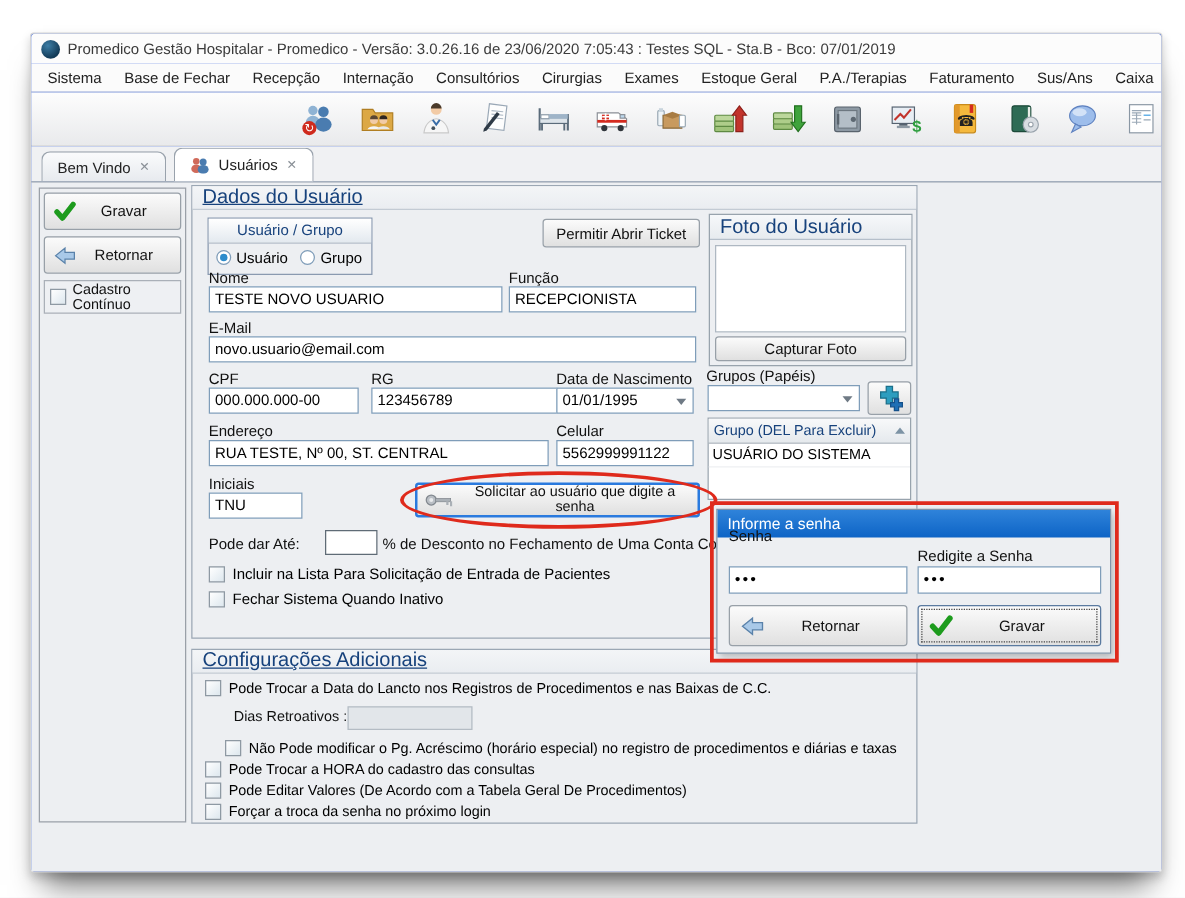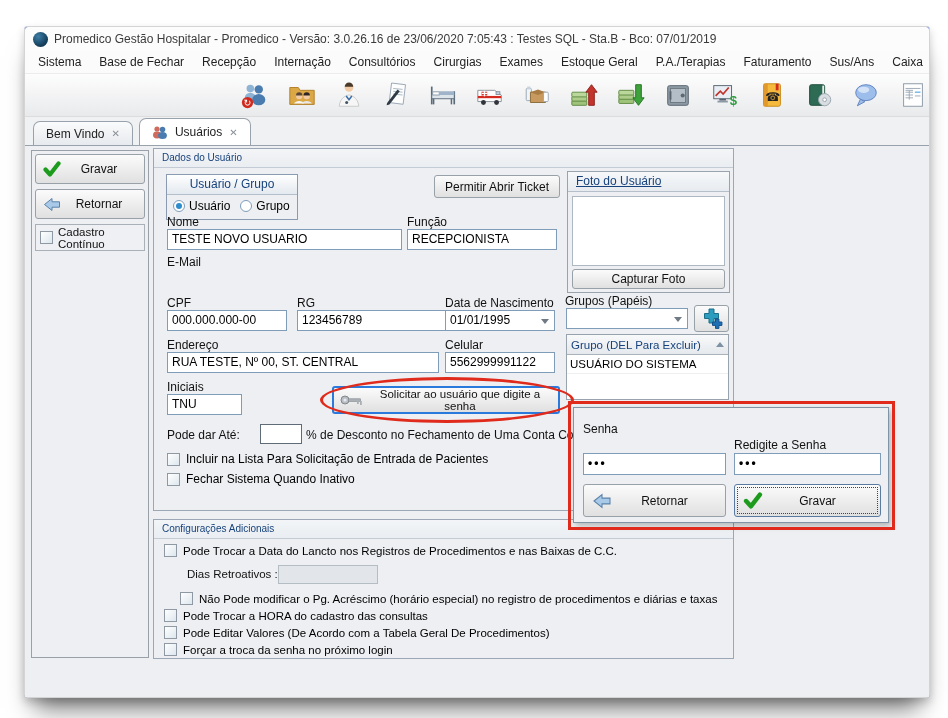--- a/index.html
+++ b/index.html
@@ -35,22 +35,22 @@
   .btn{ display:flex; align-items:center; background:linear-gradient(#fbfbfb,#e0e0e0);
         border:1px solid #98a0a8; border-radius:3px; font-size:12px; color:#111; cursor:pointer; }
   .btn .btn-label{ flex:1; text-align:center; }
   .side-btn{ position:absolute; left:3px; width:110px; height:30px; padding:0 7px; }
   .side-check{ position:absolute; left:3px; top:73px; width:110px; height:27px; border:1px solid #aab0b8;
                display:flex; align-items:center; gap:5px; padding:0 4px; font-size:11.5px; color:#111; background:#eef0f3;}
   .checkbox{ width:13px; height:13px; border:1px solid #8e99a3; background:linear-gradient(135deg,#ffffff,#dde7ee);
              flex:0 0 auto; cursor:pointer; }
   
   .groupbox{ position:absolute; border:1px solid #9ba7b4; background:#edeff2; }
-  .gb-title{ height:19px; line-height:18px; padding:0 8px; color:#17427c; font-size:10px;
-             border-bottom:1px solid #c3cbd4; background:linear-gradient(#f3f5f7,#eaedf1); }
+  .gb-title{ height:19px; line-height:18px; padding:0 8px; color:#17427c; font-size:16px;
+             border-bottom:1px solid #c3cbd4; background:linear-gradient(#f3f5f7,#eaedf1);text-decoration:underline; }
   .lbl{ position:absolute; font-size:12px; color:#111; white-space:nowrap; }
   .textbox{ position:absolute; height:21px; background:#fff; border:1px solid #7f9db9; font-size:12px;
             padding:2px 4px; color:#000; white-space:nowrap; overflow:hidden; }
   .textbox.disabled{ background:#e2e6ea; border-color:#b4bcc4; }
   .drop-arrow{ position:absolute; right:5px; top:8px; width:0; height:0;
                border-left:4px solid transparent; border-right:4px solid transparent; border-top:5px solid #6f7a85; }
   .radio{ width:12px; height:12px; border:1px solid #7f9db9; border-radius:50%; background:#fff; display:inline-block; position:relative; }
   .radio.sel::after{ content:""; position:absolute; left:2px; top:2px; width:6px; height:6px; border-radius:50%; background:#2d8ccc; }
   
   .dialog{ position:absolute; left:548px; top:261px; width:316px; height:116px; background:#edeff2;
@@ -298,33 +298,34 @@
           <span class="radio" style="margin-left:6px;"></span>
           <span>Grupo</span>
         </div>
       </div>
 
       <button class="btn" style="position:absolute; left:280px; top:26px; width:126px; height:23px; justify-content:center;">
         <span>Permitir Abrir Ticket</span>
       </button>
 
       <div style="position:absolute; left:413px; top:22px; width:163px; height:122px; border:1px solid #98a3ad; background:#edeff2;">
-        <div style="height:20px; line-height:19px; padding-left:8px; color:#17427c; font-size:12px; background:linear-gradient(#f6f8fa,#e7ebef); border-bottom:1px solid #b5bfca;text-decoration:underline;">Foto do Usuário</div>
+        <div style="height:20px; line-height:19px; padding-left:8px; color:#17427c; font-size:16px; background:linear-gradient(#f6f8fa,#e7ebef); border-bottom:1px solid #b5bfca;">Foto do Usuário</div>
         <div style="position:absolute; left:4px; top:24px; right:4px; height:70px; background:#fff; border:1px solid #aeb8c2;"></div>
         <button class="btn" style="position:absolute; left:4px; bottom:3px; right:4px; height:20px; justify-content:center;">
           <span>Capturar Foto</span>
         </button>
       </div>
 
       <span class="lbl" style="left:13px; top:66px;">Nome</span>
       <div class="textbox" style="left:13px; top:80px; width:235px;">TESTE NOVO USUARIO</div>
       <span class="lbl" style="left:253px; top:66px;">Função</span>
       <div class="textbox" style="left:253px; top:80px; width:150px;">RECEPCIONISTA</div>
 
       <span class="lbl" style="left:13px; top:106px;">E-Mail</span>
+      <div class="textbox" style="left:13px; top:120px; width:390px;">novo.usuario@email.com</div>
 
       <span class="lbl" style="left:13px; top:147px;">CPF</span>
       <div class="textbox" style="left:13px; top:161px; width:120px;">000.000.000-00</div>
       <span class="lbl" style="left:143px; top:147px;">RG</span>
       <div class="textbox" style="left:143px; top:161px; width:149px;">123456789</div>
       <span class="lbl" style="left:291px; top:147px;">Data de Nascimento</span>
       <div class="textbox" style="left:291px; top:161px; width:110px;">
         <span>01/01/1995</span>
         <span class="drop-arrow"></span>
       </div>
@@ -381,20 +382,21 @@
 
     <div class="grid">
       <div class="grid-header">
         <span>Grupo (DEL Para Excluir)</span>
         <span class="sort-arrow"></span>
       </div>
       <div class="grid-row">USUÁRIO DO SISTEMA</div>
     </div>
 
     <div class="dialog">
+      <div class="dialog-title">Informe a senha</div>
       <span class="lbl" style="left:9px; top:14px;">Senha</span>
       <span class="lbl" style="left:160px; top:30px;">Redigite a Senha</span>
       <div class="textbox" style="left:9px; top:45px; width:143px; height:22px; font-weight:bold; letter-spacing:2px;">•••</div>
       <div class="textbox" style="left:160px; top:45px; width:147px; height:22px; font-weight:bold; letter-spacing:2px;">•••</div>
       <button class="btn" style="position:absolute; left:9px; top:76px; width:143px; height:33px; padding:0 8px;">
         <span class="icon-slot">
             <svg width="20" height="16" viewBox="0 0 18 15">
           <path d="M1.5 7.5 L9 1.5 V4.8 H16.5 V10.2 H9 V13.5 Z" fill="#a9c9e8" stroke="#5a82aa"></path>
             </svg>
           </span>

